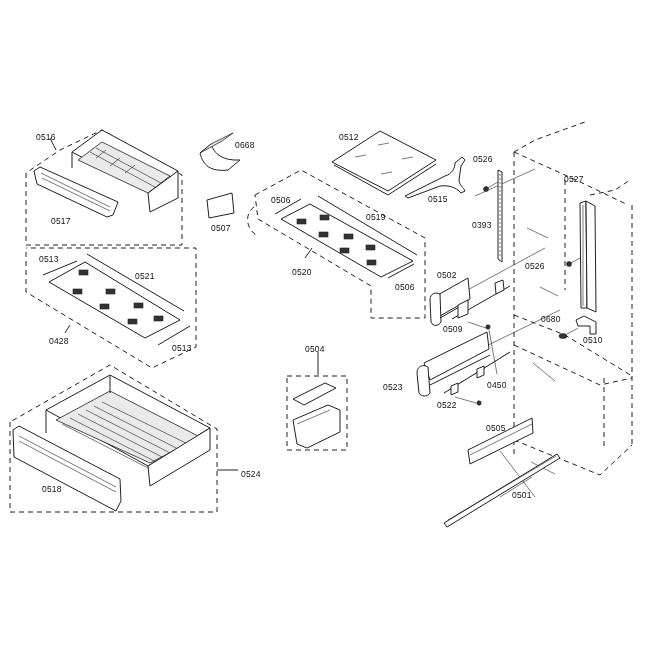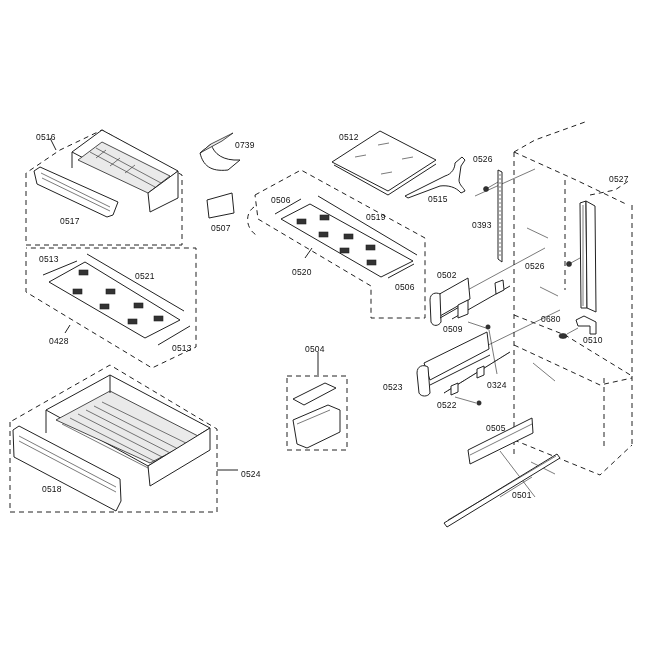--- a/index.html
+++ b/index.html
@@ -195,42 +195,42 @@
       <line class="s" x1="110" y1="375" x2="110" y2="393"></line>
 
       <polygon class="f" points="13,430 19,426 120,479 121,501 116,511 14,457"></polygon>
       <line class="t" x1="19" y1="436" x2="116" y2="487"></line>
       <line class="t" x1="19" y1="441" x2="116" y2="492"></line>
     </g>
   </svg>
 
   
   <span class="lbl" style="left:36px;top:133px">0516</span>
-  <span class="lbl" style="left:60px;top:217px">0517</span>
-  <span class="lbl" style="left:235px;top:141px">0739</span>
+  <span class="lbl" style="left:51px;top:217px">0517</span>
+  <span class="lbl" style="left:235px;top:141px">0668</span>
   <span class="lbl" style="left:211px;top:224px">0507</span>
   <span class="lbl" style="left:339px;top:133px">0512</span>
   <span class="lbl" style="left:473px;top:155px">0526</span>
   <span class="lbl" style="left:428px;top:195px">0515</span>
   <span class="lbl" style="left:271px;top:196px">0506</span>
   <span class="lbl" style="left:366px;top:213px">0519</span>
   <span class="lbl" style="left:472px;top:221px">0393</span>
-  <span class="lbl" style="left:609px;top:175px">0527</span>
+  <span class="lbl" style="left:564px;top:175px">0527</span>
   <span class="lbl" style="left:39px;top:255px">0513</span>
   <span class="lbl" style="left:135px;top:272px">0521</span>
   <span class="lbl" style="left:292px;top:268px">0520</span>
   <span class="lbl" style="left:395px;top:283px">0506</span>
   <span class="lbl" style="left:525px;top:262px">0526</span>
   <span class="lbl" style="left:437px;top:271px">0502</span>
   <span class="lbl" style="left:49px;top:337px">0428</span>
   <span class="lbl" style="left:172px;top:344px">0513</span>
   <span class="lbl" style="left:443px;top:325px">0509</span>
   <span class="lbl" style="left:541px;top:315px">0680</span>
   <span class="lbl" style="left:583px;top:336px">0510</span>
   <span class="lbl" style="left:305px;top:345px">0504</span>
   <span class="lbl" style="left:383px;top:383px">0523</span>
-  <span class="lbl" style="left:487px;top:381px">0324</span>
+  <span class="lbl" style="left:487px;top:381px">0450</span>
   <span class="lbl" style="left:437px;top:401px">0522</span>
   <span class="lbl" style="left:486px;top:424px">0505</span>
   <span class="lbl" style="left:241px;top:470px">0524</span>
   <span class="lbl" style="left:42px;top:485px">0518</span>
   <span class="lbl" style="left:512px;top:491px">0501</span>
 </div>
 
 </body></html>

